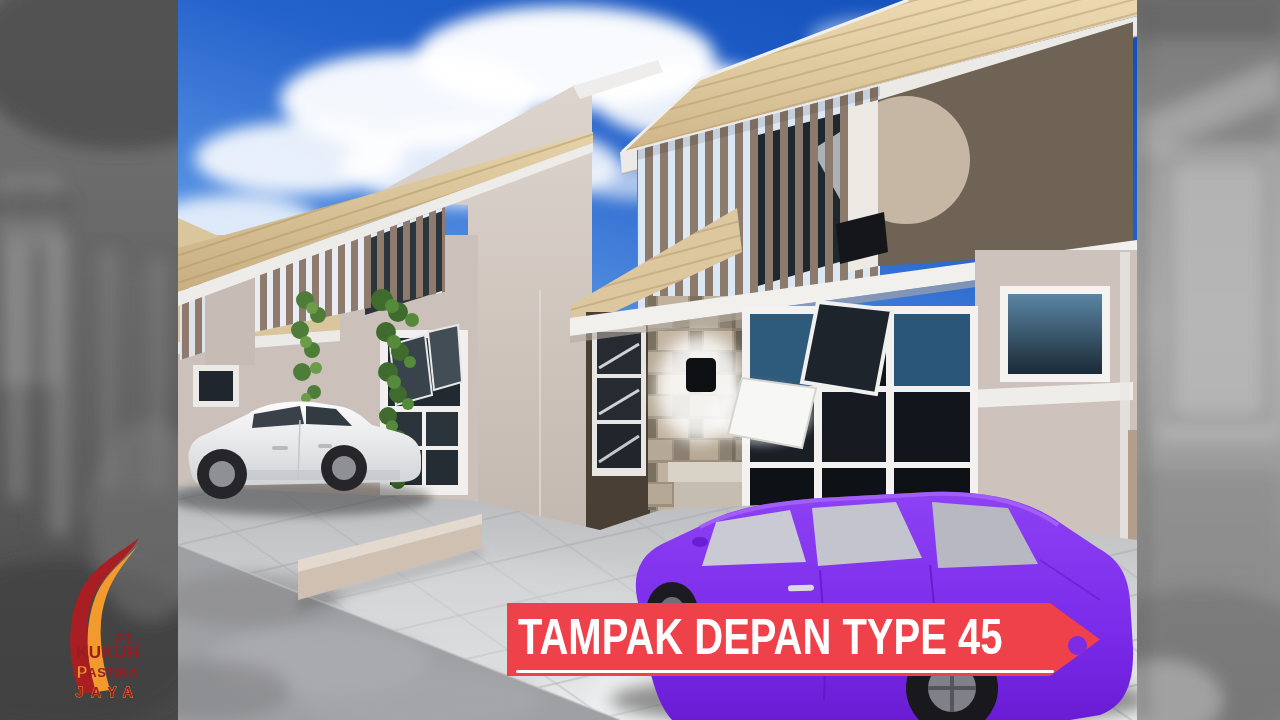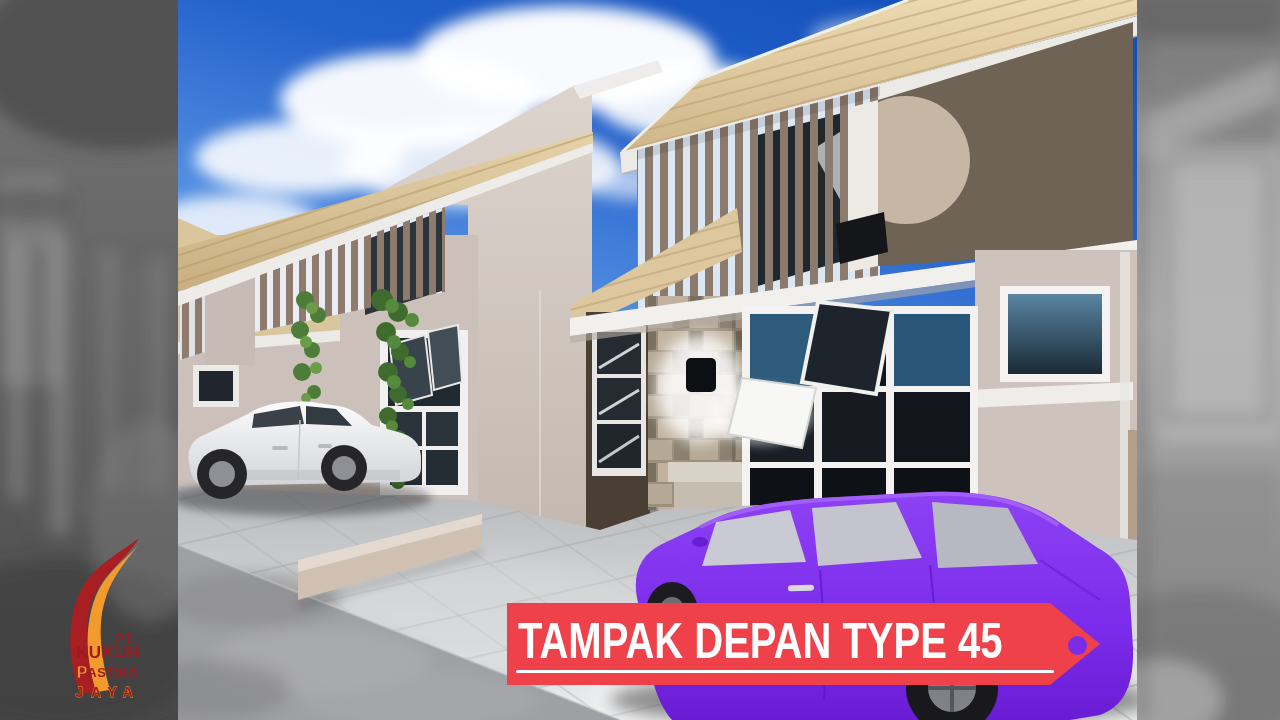--- a/index.html
+++ b/index.html
@@ -1,20 +1,20 @@
 <!DOCTYPE html>
 <html><head>
 <meta charset="utf-8">
 <style>
   html,body{margin:0;padding:0;background:#222;}
   .stage{position:relative;width:1280px;height:720px;overflow:hidden;background:#888;
          font-family:"Liberation Sans", sans-serif;}
   .stage svg.scene{position:absolute;left:0;top:0;display:block;}
   
-  .banner{position:absolute;left:507px;top:603px;width:593px;height:82px;
+  .banner{position:absolute;left:507px;top:603px;width:593px;height:73px;
           background:#EF4149;
           clip-path:polygon(0 0, 543px 0, 100% 50%, 543px 100%, 0 100%);
           display:flex;align-items:center;}
   .banner .label{display:block;margin-left:11px;width:500px;text-align:center;
           color:#fff;font-size:50px;font-weight:700;white-space:nowrap;
           letter-spacing:0px;transform:scaleX(0.80);transform-origin:left center;
           line-height:1;padding-bottom:6px;}
   .banner .underline{position:absolute;left:9px;top:67px;width:538px;height:3px;
           background:#fff;border-radius:2px;}
   .banner .hole{position:absolute;left:561px;top:33px;width:19px;height:19px;

